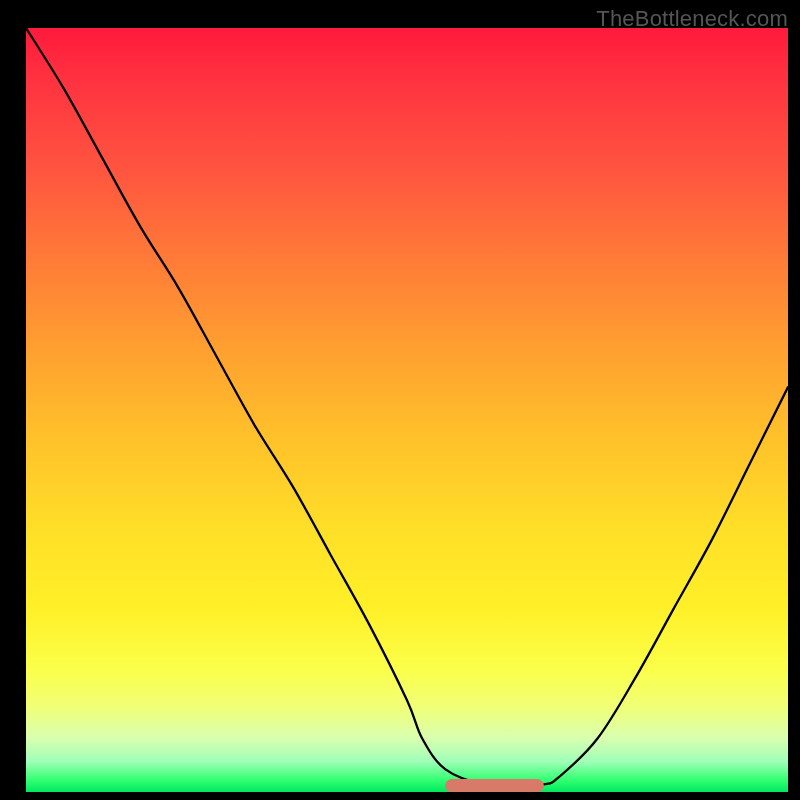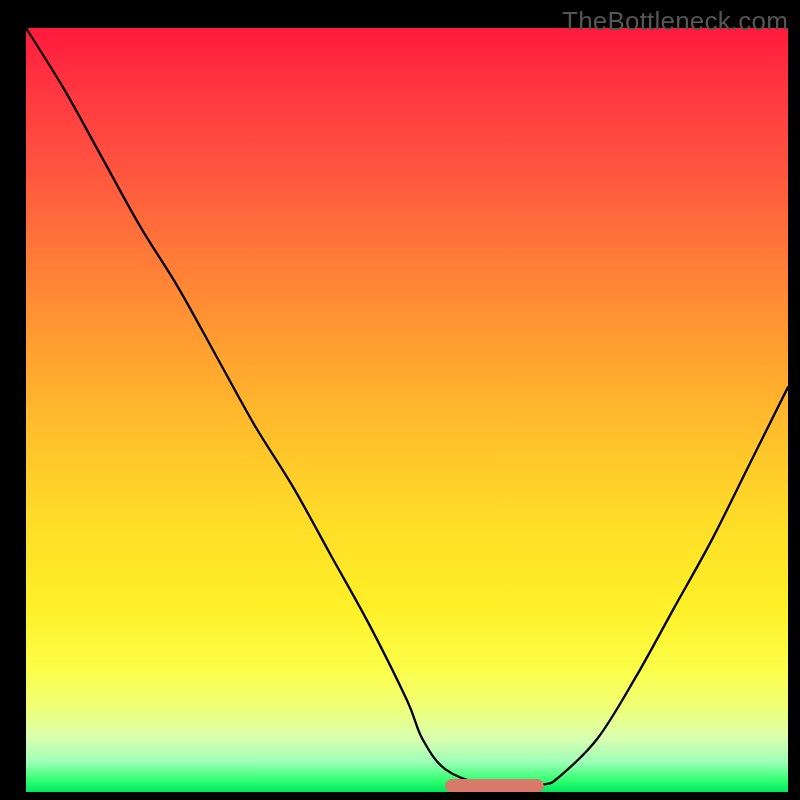--- a/index.html
+++ b/index.html
@@ -9,21 +9,21 @@
     background: #000;
     position: relative;
     overflow: hidden;
     font-family: Arial, Helvetica, sans-serif;
   }
   .watermark {
     position: absolute;
     top: 6px;
     right: 12px;
     color: #555;
-    font-size: 26px;
+    font-size: 22px;
     font-weight: 500;
     z-index: 10;
     letter-spacing: 0.2px;
   }
   .plot {
     position: absolute;
     left: 26px;
     top: 28px;
     width: 762px;
     height: 764px;

